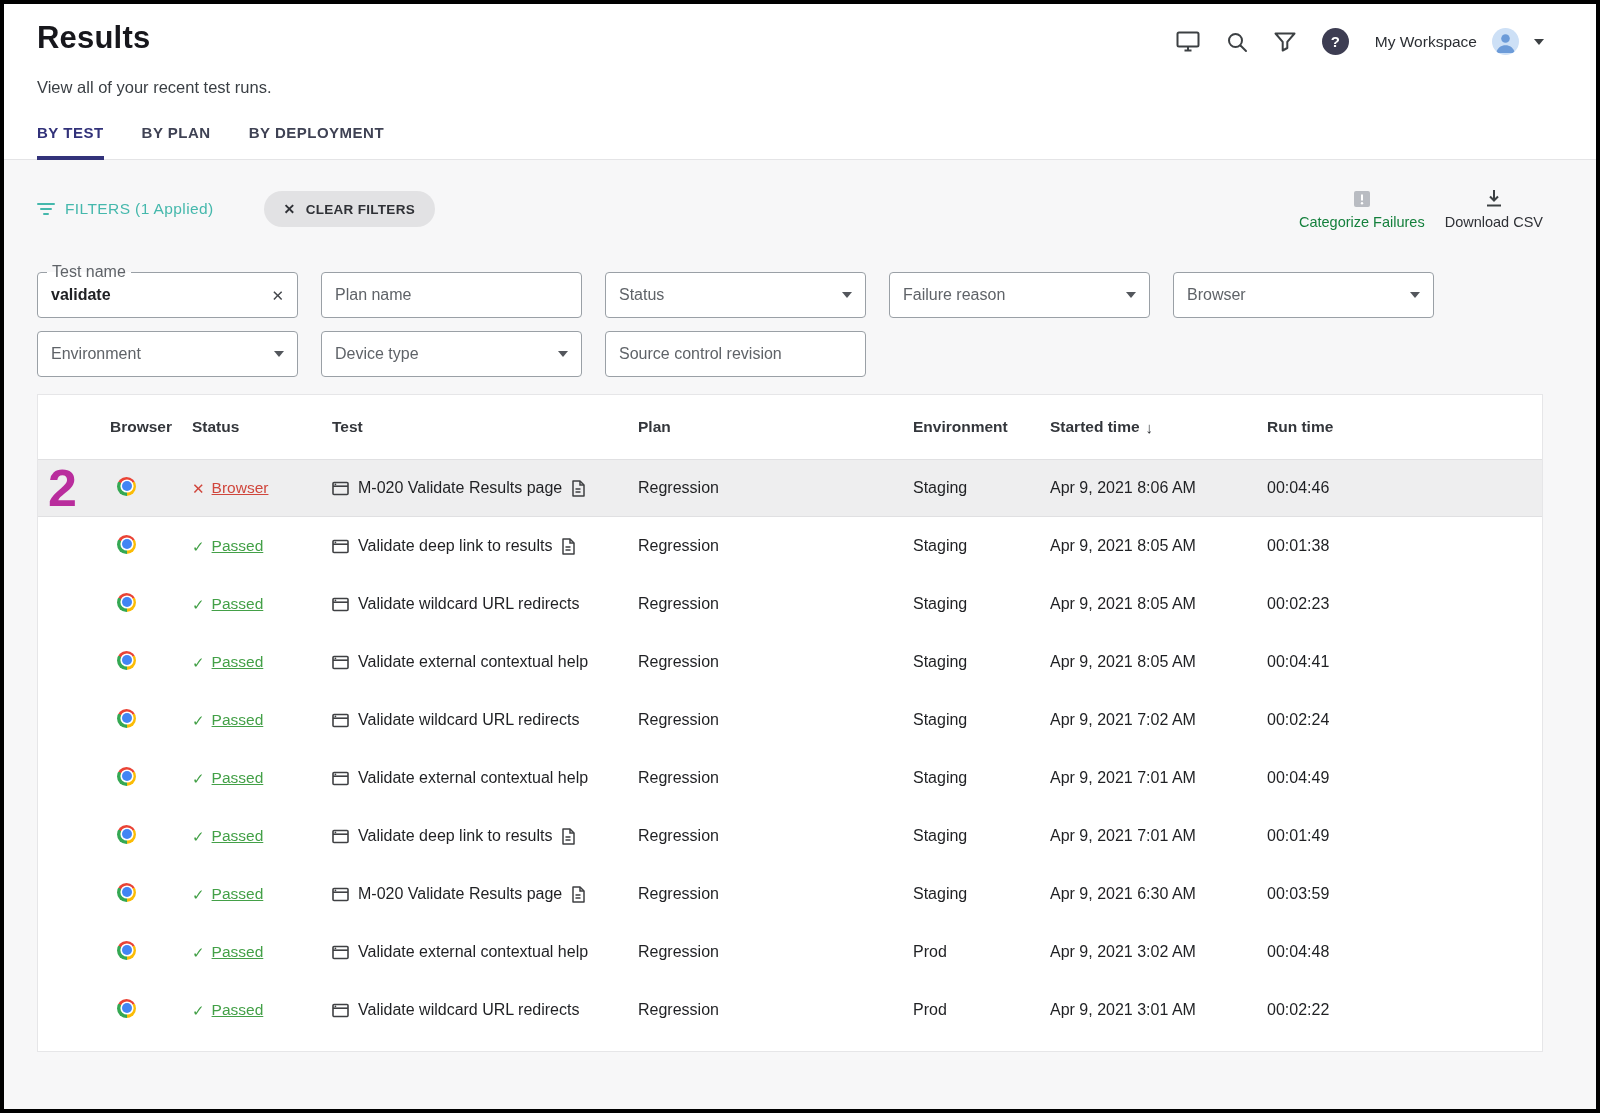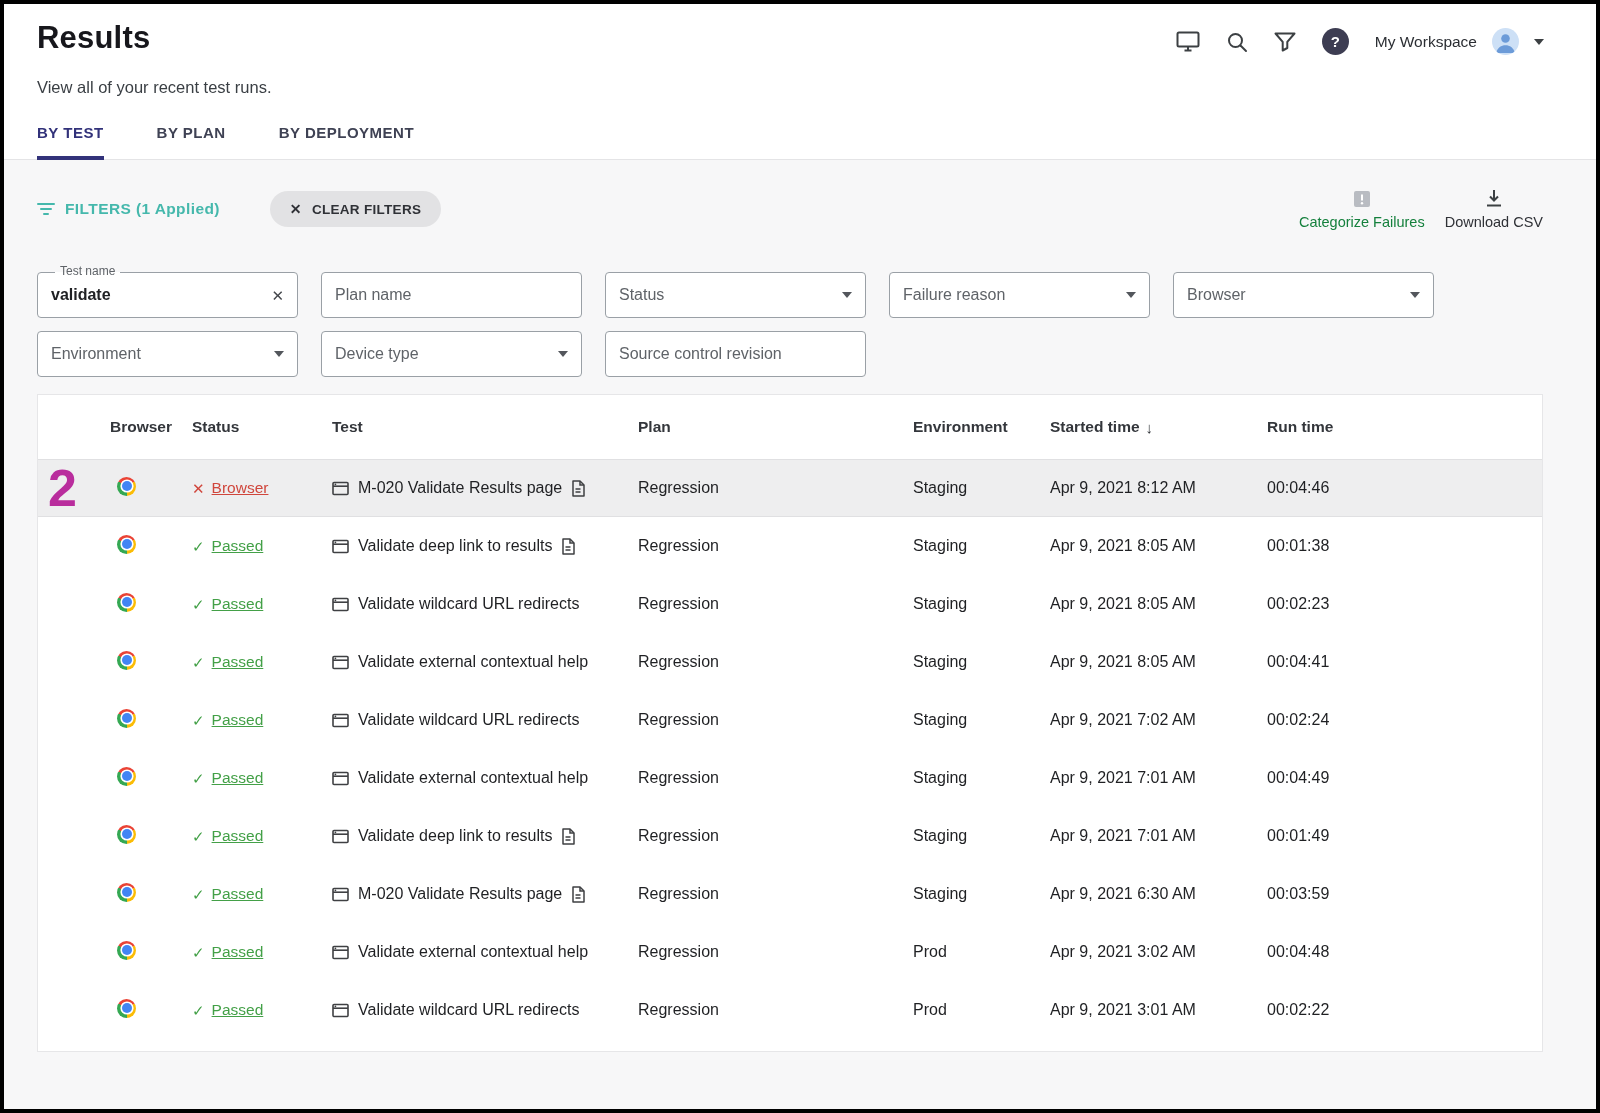--- a/index.html
+++ b/index.html
@@ -21,50 +21,50 @@
   .icon-btn { display: flex; align-items: center; cursor: pointer; }
   .help-btn { width: 27px; height: 27px; border-radius: 50%; background: #3d3d52; color: #fff;
               font-weight: 700; font-size: 15px; display: flex; align-items: center; justify-content: center; }
   .workspace { display: flex; align-items: center; gap: 15px; cursor: pointer; }
   .workspace-label { font-size: 15.5px; color: #2b2e33; }
   .caret { width: 0; height: 0; border-left: 5px solid transparent; border-right: 5px solid transparent; border-top: 6px solid #3c4043; }
 
   .subtitle { margin: 22px 0 0 33px; font-size: 16.5px; color: #3a3f44; }
 
   
-  .tabs-wrap { display: flex; gap: 53px; padding: 0 33px; margin-top: 27px; border-bottom: 1px solid #e4e4e6; }
+  .tabs-wrap { display: flex; gap: 38px; padding: 0 33px; margin-top: 27px; border-bottom: 1px solid #e4e4e6; }
   .tab { font-size: 15px; font-weight: 700; letter-spacing: .5px; color: #3f4254;
          padding-bottom: 15px; border-bottom: 4px solid transparent; margin-bottom: -1px; cursor: pointer; }
   .tab.active { color: var(--tab-active); border-bottom-color: var(--tab-active); }
 
   
   .content { flex: 1; background: #f7f7f8; padding: 0 53px 0 33px; }
 
   .filters-bar { display: flex; align-items: center; margin-top: 28px; }
   .filters-summary { display: flex; align-items: center; gap: 10px; color: var(--accent-teal);
-                     font-weight: 700; font-size: 15.5px; letter-spacing: .4px; cursor: pointer; }
+                     font-weight: 400; font-size: 15.5px; letter-spacing: .4px; cursor: pointer; }
   .clear-pill { margin-left: 50px; background: #e2e2e4; border: none; border-radius: 18px; height: 36px;
                 padding: 0 20px; display: flex; align-items: center; gap: 10px; font-size: 13.5px;
                 letter-spacing: .3px; color: #2f3136; font-weight: 600; font-family: inherit; cursor: pointer; }
   .clear-x { font-size: 14px; line-height: 1; }
   .bar-right { margin-left: auto; display: flex; align-items: flex-end; gap: 20px; }
   .stack-btn { display: flex; flex-direction: column; align-items: center; gap: 6px;
                font-size: 14.5px; color: #2f3136; cursor: pointer; background: none; border: none; font-family: inherit; }
   .stack-btn.disabled { color: #15803d; cursor: default; }
 
   
   .filter-grid { display: flex; flex-direction: column; gap: 13px; margin-top: 42px; }
   .filter-row { display: flex; gap: 23px; }
   .field { position: relative; width: 261px; height: 46px; background: #fff; border: 1px solid #9aa0a6;
            border-radius: 4px; display: flex; align-items: center; padding: 0 13px; cursor: pointer; }
   .field input { border: none; outline: none; flex: 1; min-width: 0; font-size: 16px; font-family: inherit;
                  color: #202124; background: transparent; }
   .field input::placeholder { color: #5f6368; opacity: 1; }
   .test-name-field input { font-weight: 700; }
-  .float-label { position: absolute; top: -9px; left: 17px; font-size: 12px; color: #5f6368; padding: 0 5px;
+  .float-label { position: absolute; top: -9px; left: 9px; font-size: 16px; color: #5f6368; padding: 0 5px;
                  line-height: 15px; background: linear-gradient(to bottom, #f7f7f8 55%, #ffffff 55%); }
   .placeholder-text { flex: 1; font-size: 16px; color: #5f6368; white-space: nowrap; overflow: hidden; }
   .clear-field { font-size: 15px; color: #44474c; cursor: pointer; line-height: 1; }
   .dd-caret { width: 0; height: 0; border-left: 5px solid transparent; border-right: 5px solid transparent;
               border-top: 6px solid #53565c; flex: none; }
 
   
   .table-card { margin-top: 17px; background: #fff; border: 1px solid #e6e6e8; padding-bottom: 12px; }
   .thead, .trow { display: grid; grid-template-columns: 72px 82px 140px 306px 275px 137px 217px 1fr; align-items: center; }
   .thead { height: 64px; font-size: 15.5px; font-weight: 700; color: #33363b; }
@@ -260,21 +260,21 @@
       <span class="doc-icon">
         <svg width="14" height="17" viewBox="0 0 14 17">
                   <path d="M2 1h7l4 4v11H2z" fill="none" stroke="#3f4043" stroke-width="1.5" stroke-linejoin="round"></path>
                   <path d="M9 1v4h4" fill="none" stroke="#3f4043" stroke-width="1.5"></path>
                   <path d="M4.5 9h5M4.5 12h5" stroke="#3f4043" stroke-width="1.3"></path>
                 </svg>
       </span>
     </div>
     <div class="plan-cell">Regression</div>
     <div class="env-cell">Staging</div>
-    <div class="started-cell">Apr 9, 2021 8:12 AM</div>
+    <div class="started-cell">Apr 9, 2021 8:06 AM</div>
     <div class="runtime-cell">00:04:46</div>
   </div>
 
   <div class="trow">
     <div class="gutter-cell">
       <span class="annotation"></span>
     </div>
     <div class="browser-cell">
       <span class="chrome-icon"></span>
     </div>

